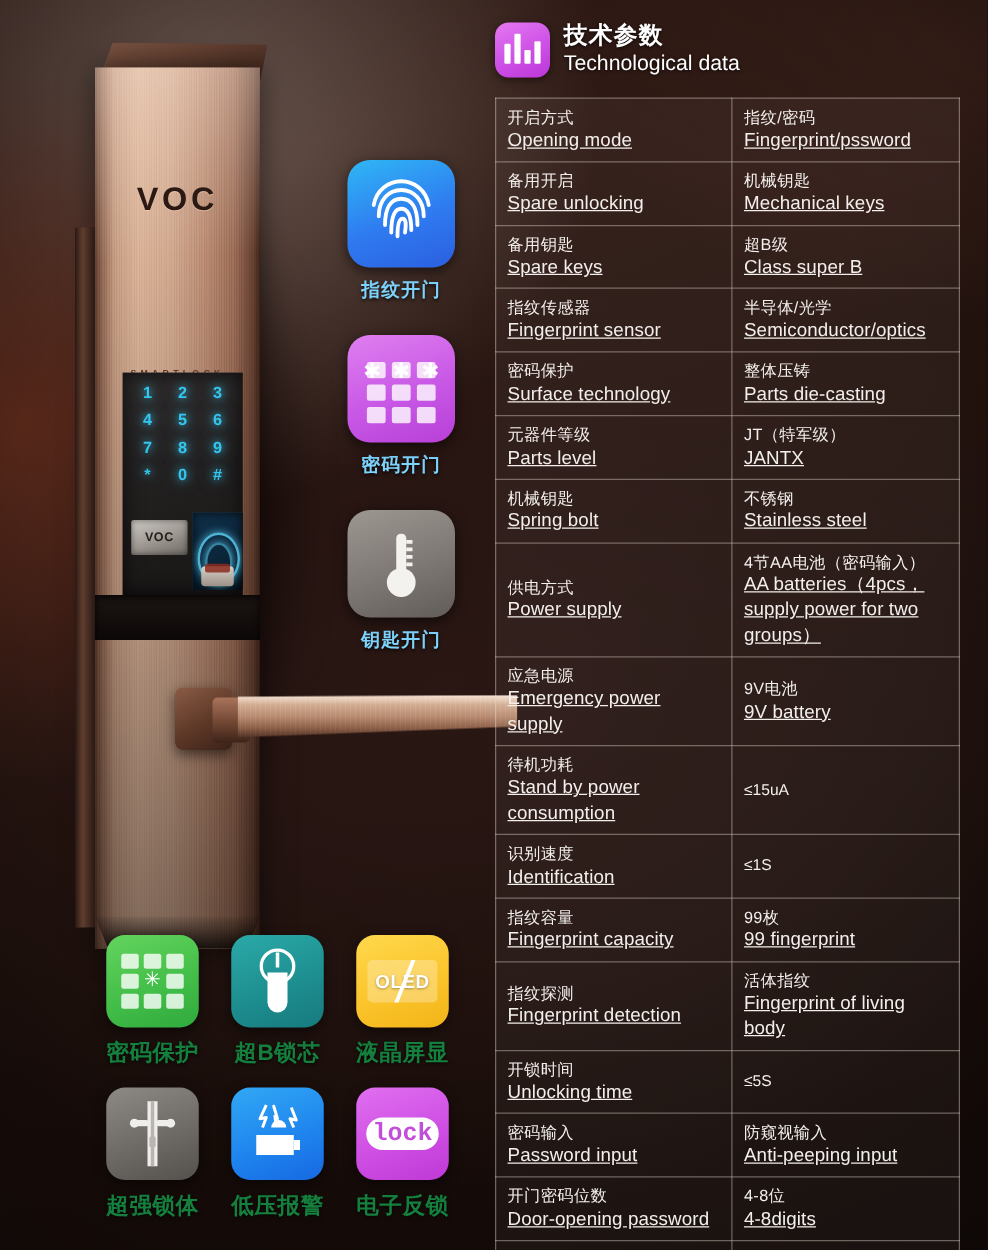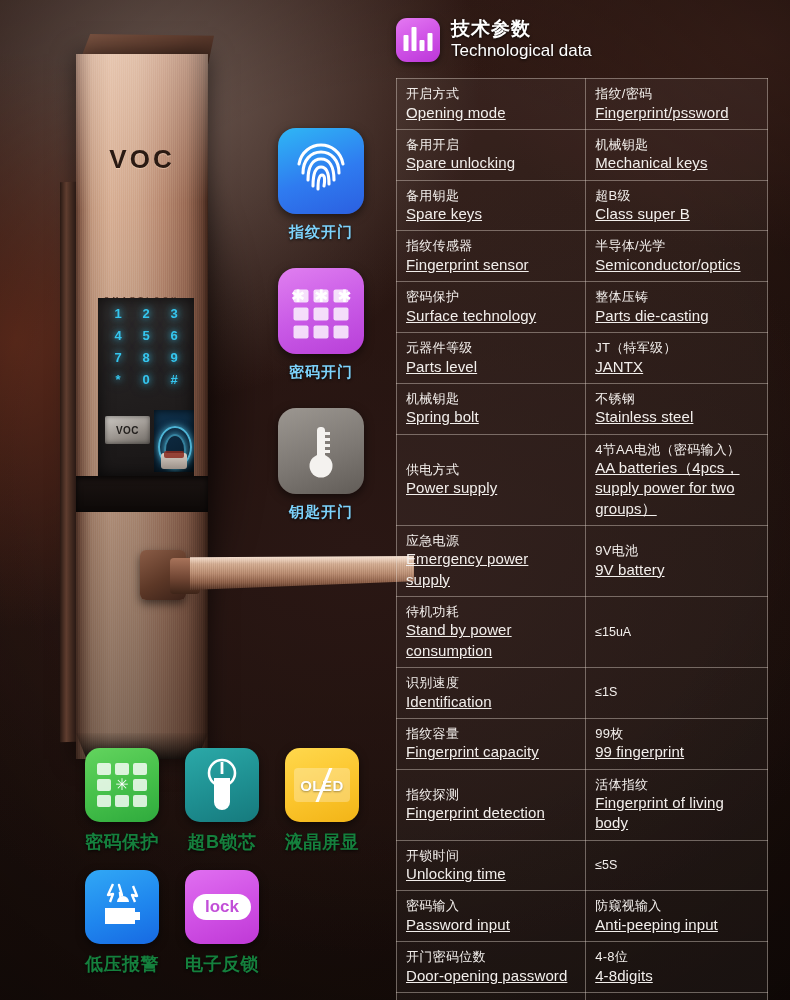--- a/index.html
+++ b/index.html
@@ -222,21 +222,21 @@
                  text-shadow:0 1px 2px rgba(0,0,0,.35); }
   .oled-badge .slash{
     position:absolute; left:50%; top:-8px; width:3px; height:52px; background:#fff;
     transform:rotate(22deg);
   }
   .lock-badge{
     position:absolute; left:50%; top:50%; transform:translate(-50%,-50%);
     width:58px; height:26px; border-radius:13px; background:#fff;
     display:flex; align-items:center; justify-content:center;
   }
-  .lock-badge b{ font-size:17px; color:#c24fd8; font-weight:700; }
+  .lock-badge b{ font-size:20px; color:#c24fd8; font-weight:700;font-family:Liberation Mono, monospace; }
 
   
   #spec{ position:absolute; left:396px; top:18px; width:372px; z-index:4; }
   .spec-head{ display:flex; align-items:center; gap:11px; margin-bottom:16px; }
   .spec-head .hicon{
     width:44px; height:44px; border-radius:11px; position:relative; flex:0 0 auto;
     background:linear-gradient(155deg,#e479f2 0%,#cf52e6 52%,#bb36d9 100%);
     box-shadow:0 2px 7px rgba(0,0,0,.5);
   }
   .hicon .bars{
@@ -408,20 +408,34 @@
   <div class="feat">
     <div class="tile t-yellow">
       <div class="oled-badge">
         <b>OLED</b>
         <span class="slash"></span>
       </div>
     </div>
     <div class="cap">液晶屏显</div>
   </div>
 
+  <div class="feat">
+    <div class="tile t-gray">
+      <svg width="48" height="56" viewBox="0 0 48 56" style="position:absolute;left:50%;top:50%;transform:translate(-50%,-50%)">
+        <rect x="20" y="2" width="8" height="52" fill="#f0eeec"></rect>
+        <rect x="22.6" y="2" width="2.8" height="52" fill="#b9b5b1"></rect>
+        <rect x="8" y="17" width="13" height="5" rx="2" fill="#f0eeec"></rect>
+        <rect x="27" y="17" width="13" height="5" rx="2" fill="#f0eeec"></rect>
+        <circle cx="9.5" cy="19.5" r="3.6" fill="#f0eeec"></circle>
+        <circle cx="38.5" cy="19.5" r="3.6" fill="#f0eeec"></circle>
+        <rect x="21.5" y="30" width="5" height="9" rx="1.6" fill="#b9b5b1"></rect>
+      </svg>
+    </div>
+    <div class="cap">超强锁体</div>
+  </div>
 
   <div class="feat">
     <div class="tile t-blue">
       <svg width="54" height="54" viewBox="0 0 54 54" style="position:absolute;left:50%;top:50%;transform:translate(-50%,-50%)">
         <path d="M18 4 L13 15 L18 14 L15 22" fill="none" stroke="#fff" stroke-width="2.4" stroke-linejoin="round"></path>
         <path d="M38 6 L42 16 L37 15 L40 22" fill="none" stroke="#fff" stroke-width="2.4" stroke-linejoin="round"></path>
         <path d="M24 5 L27 15" stroke="#fff" stroke-width="2.4" stroke-linecap="round"></path>
         <path d="M22 22 a6 6 0 0 1 12 0 Z" fill="#fff"></path>
         <rect x="24" y="12" width="2.4" height="6" fill="#fff" transform="rotate(-6 25 15)"></rect>
         <rect x="10" y="28" width="30" height="16" fill="#fff"></rect>

